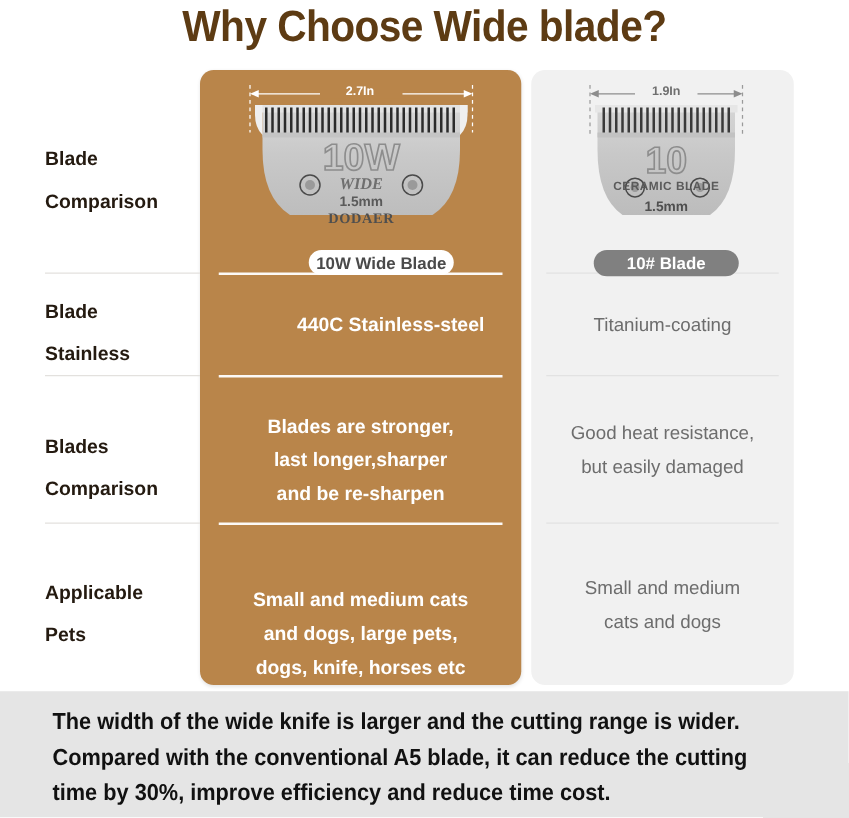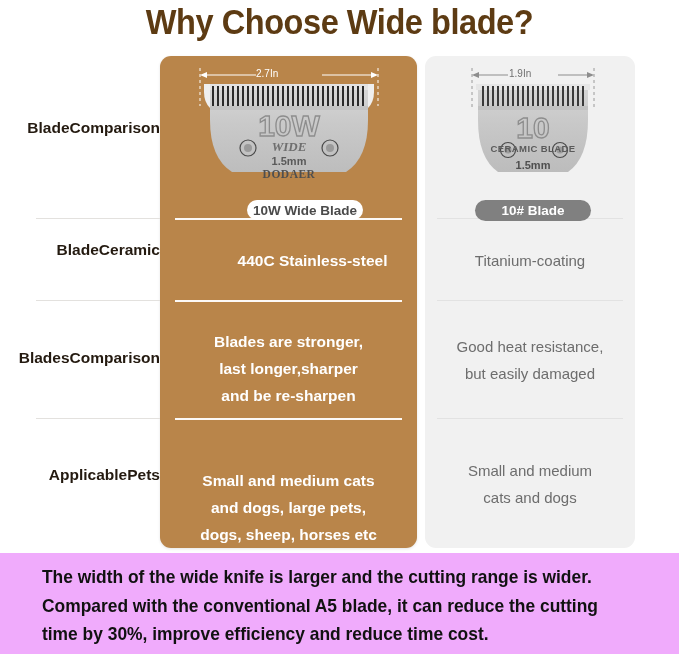--- a/index.html
+++ b/index.html
@@ -27,21 +27,21 @@
   .table { position: absolute; left: 0; top: 48px; width: 679px; height: 500px; }
 
   
   .labelcol {
     position: absolute; left: 36px; top: 8px; width: 124px; height: 492px;
   }
   .labelcell {
     position: absolute; left: 0; width: 124px;
     color: #241a10; font-size: 15.5px; font-weight: bold;
     line-height: 28px;
-    display: flex; flex-direction: row; justify-content: flex-end;
+    display: flex; flex-direction: column; justify-content: space-between;
   }
   .labelcell span { display: block; }
   .rowsep {
     position: absolute; left: 36px; width: 124px; height: 1px;
     background: #e3e1de;
   }
 
   
   .panel-brown {
     position: absolute; left: 160px; top: 8px; width: 257px; height: 492px;
@@ -64,37 +64,37 @@
   .cell.brown { left: 160px; width: 257px; color: #ffffff; font-size: 15.5px; font-weight: bold; line-height: 27px; }
   .cell.gray  { left: 425px; width: 210px; color: #6d6d6d; font-size: 15px; font-weight: normal; line-height: 27px; }
   .cell .txt { display: block; padding: 0 10px; }
 
   .sep-brown { position: absolute; left: 175px; width: 227px; height: 2px; background: #ffffff; opacity: .95; }
   .sep-gray  { position: absolute; left: 437px; width: 186px; height: 1px; background: #e2e2e2; }
 
   
   .blade-wrap { position: absolute; }
   .dimlabel {
-    position: absolute; 
-    font-size: 10px; font-weight: normal;
+    position: absolute; text-align: center;
+    font-size: 10px; font-weight: bold;
   }
   .pill {
     position: absolute;
     display: flex; align-items: center; justify-content: center;
     border-radius: 999px;
     font-size: 13.5px; font-weight: bold;
     white-space: nowrap;
   }
   .pill.light { background: #ffffff; color: #4a4a4a; }
   .pill.dark  { background: #808080; color: #ffffff; }
 
   
   .footer {
     position: absolute; left: 0; top: 553px; width: 679px; height: 101px;
-    background: #f0abfc;
+    background: #e5e5e5;
   }
   .footer-text {
     position: absolute; left: 42px; top: 10px; width: 600px;
     font-family: "Liberation Sans Narrow", "Liberation Sans", sans-serif;
     font-size: 18.5px; font-weight: bold; color: #111111;
     line-height: 28.5px;
     transform: scaleX(0.94); transform-origin: left top;
   }
   .footer-text span { display: block; white-space: nowrap; }
 </style>
@@ -121,21 +121,21 @@
     <div class="sep-gray" style="top:252px;"></div>
     <div class="sep-gray" style="top:370px;"></div>
 
     <div class="labelcol">
       <div class="labelcell" style="top:58px;height:62px;">
         <span>Blade</span>
         <span>Comparison</span>
       </div>
       <div class="labelcell" style="top:180px;height:62px;">
         <span>Blade</span>
-        <span>Ceramic</span>
+        <span>Stainless</span>
       </div>
       <div class="labelcell" style="top:288px;height:62px;">
         <span>Blades</span>
         <span>Comparison</span>
       </div>
       <div class="labelcell" style="top:405px;height:62px;">
         <span>Applicable</span>
         <span>Pets</span>
       </div>
     </div>
@@ -290,21 +290,21 @@
       <span class="txt">
         <span style="display:block">Good heat resistance,</span>
         <span style="display:block">but easily damaged</span>
       </span>
     </div>
 
     <div class="cell brown" style="top:372px; height:128px;align-items:flex-end;">
       <span class="txt">
         <span style="display:block">Small and medium cats</span>
         <span style="display:block">and dogs, large pets,</span>
-        <span style="display:block">dogs, sheep, horses etc</span>
+        <span style="display:block">dogs, knife, horses etc</span>
       </span>
     </div>
     <div class="cell gray" style="top:372px; height:128px;">
       <span class="txt">
         <span style="display:block">Small and medium</span>
         <span style="display:block">cats and dogs</span>
       </span>
     </div>
 
   </div>

